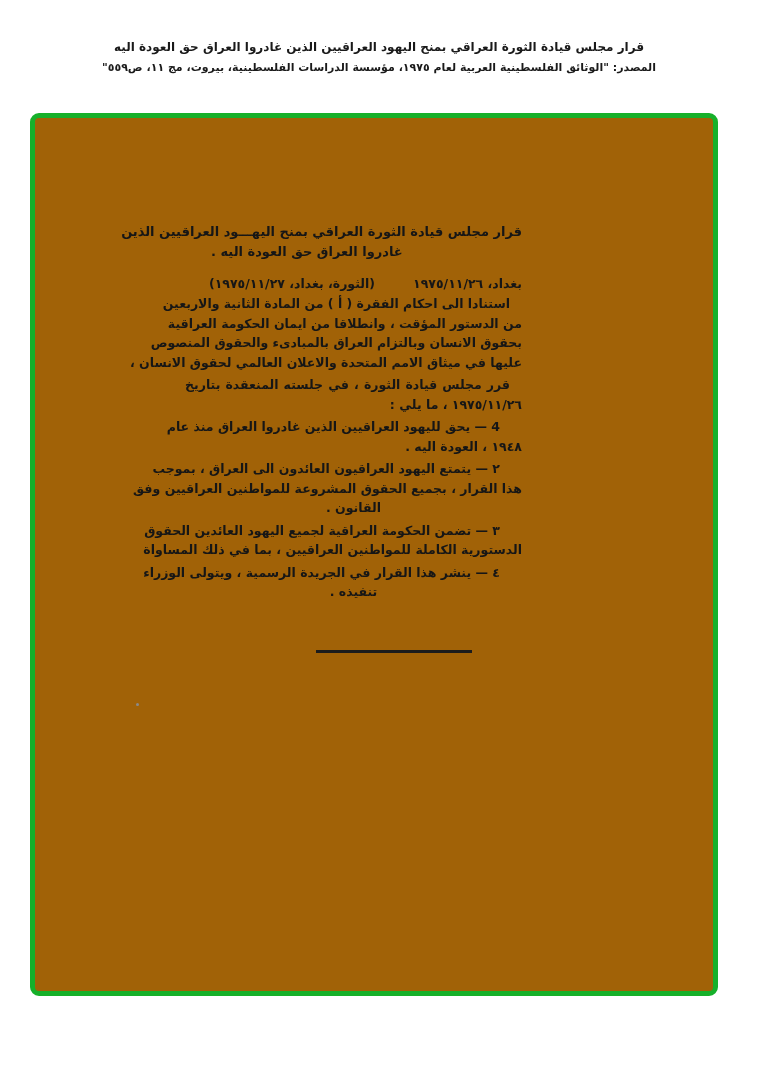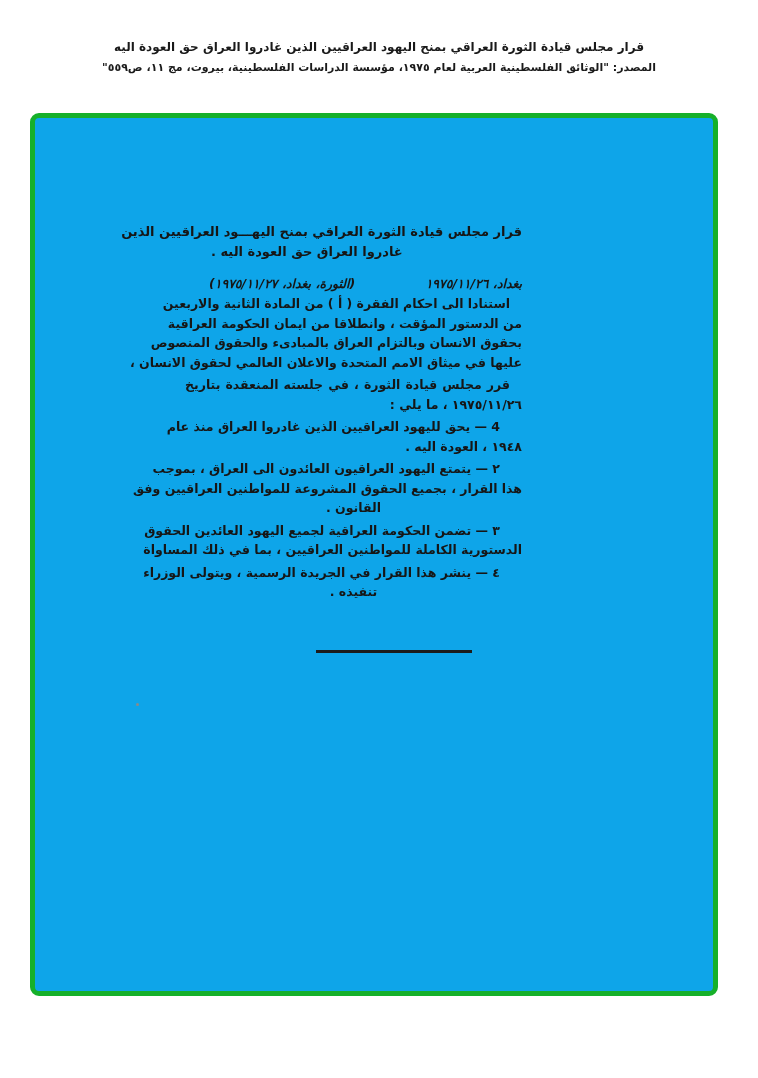--- a/index.html
+++ b/index.html
@@ -19,40 +19,40 @@
   }
   .top-title { font-size: 12px; font-weight: 700; white-space: nowrap; }
   .top-source { font-size: 11px; font-weight: 700; margin-top: 7px; white-space: nowrap; }
 
   
   .frame {
     position: absolute; left: 30px; top: 113px;
     width: 678px; height: 873px;
     border: 5px solid #16b02a;
     border-radius: 9px;
-    background: #0ea5e9;
+    background: #a16207;
   }
 
   
   .doc {
     position: absolute; top: 104px; left: 150px; width: 337px;
     direction: rtl;
     font-weight: 700;
     color: #161616;
   }
 
   .doc-title { font-size: 13px; line-height: 20px; }
   .doc-title .t1 { text-align: justify; text-align-last: justify; padding-left: 30px; white-space: nowrap; }
   .doc-title .t2 { text-align: center; text-align-last: left; padding-left: 26px; white-space: nowrap; }
 
   .dateline {
     margin-top: 13px; display: flex; justify-content: space-between;
     padding-left: 24px; font-size: 12.5px; line-height: 20px;
   }
-  .dateline span { white-space: nowrap; font-style: italic; }
+  .dateline span { white-space: nowrap; }
 
   #doc-body { font-size: 12.5px; }
   .block { margin-top: 3px; }
   .block:first-child { margin-top: 0; }
   .line {
     line-height: 19.5px;
     text-align: justify; text-align-last: justify;
     white-space: nowrap;
   }
   .para .line.first { text-indent: 12px; }

